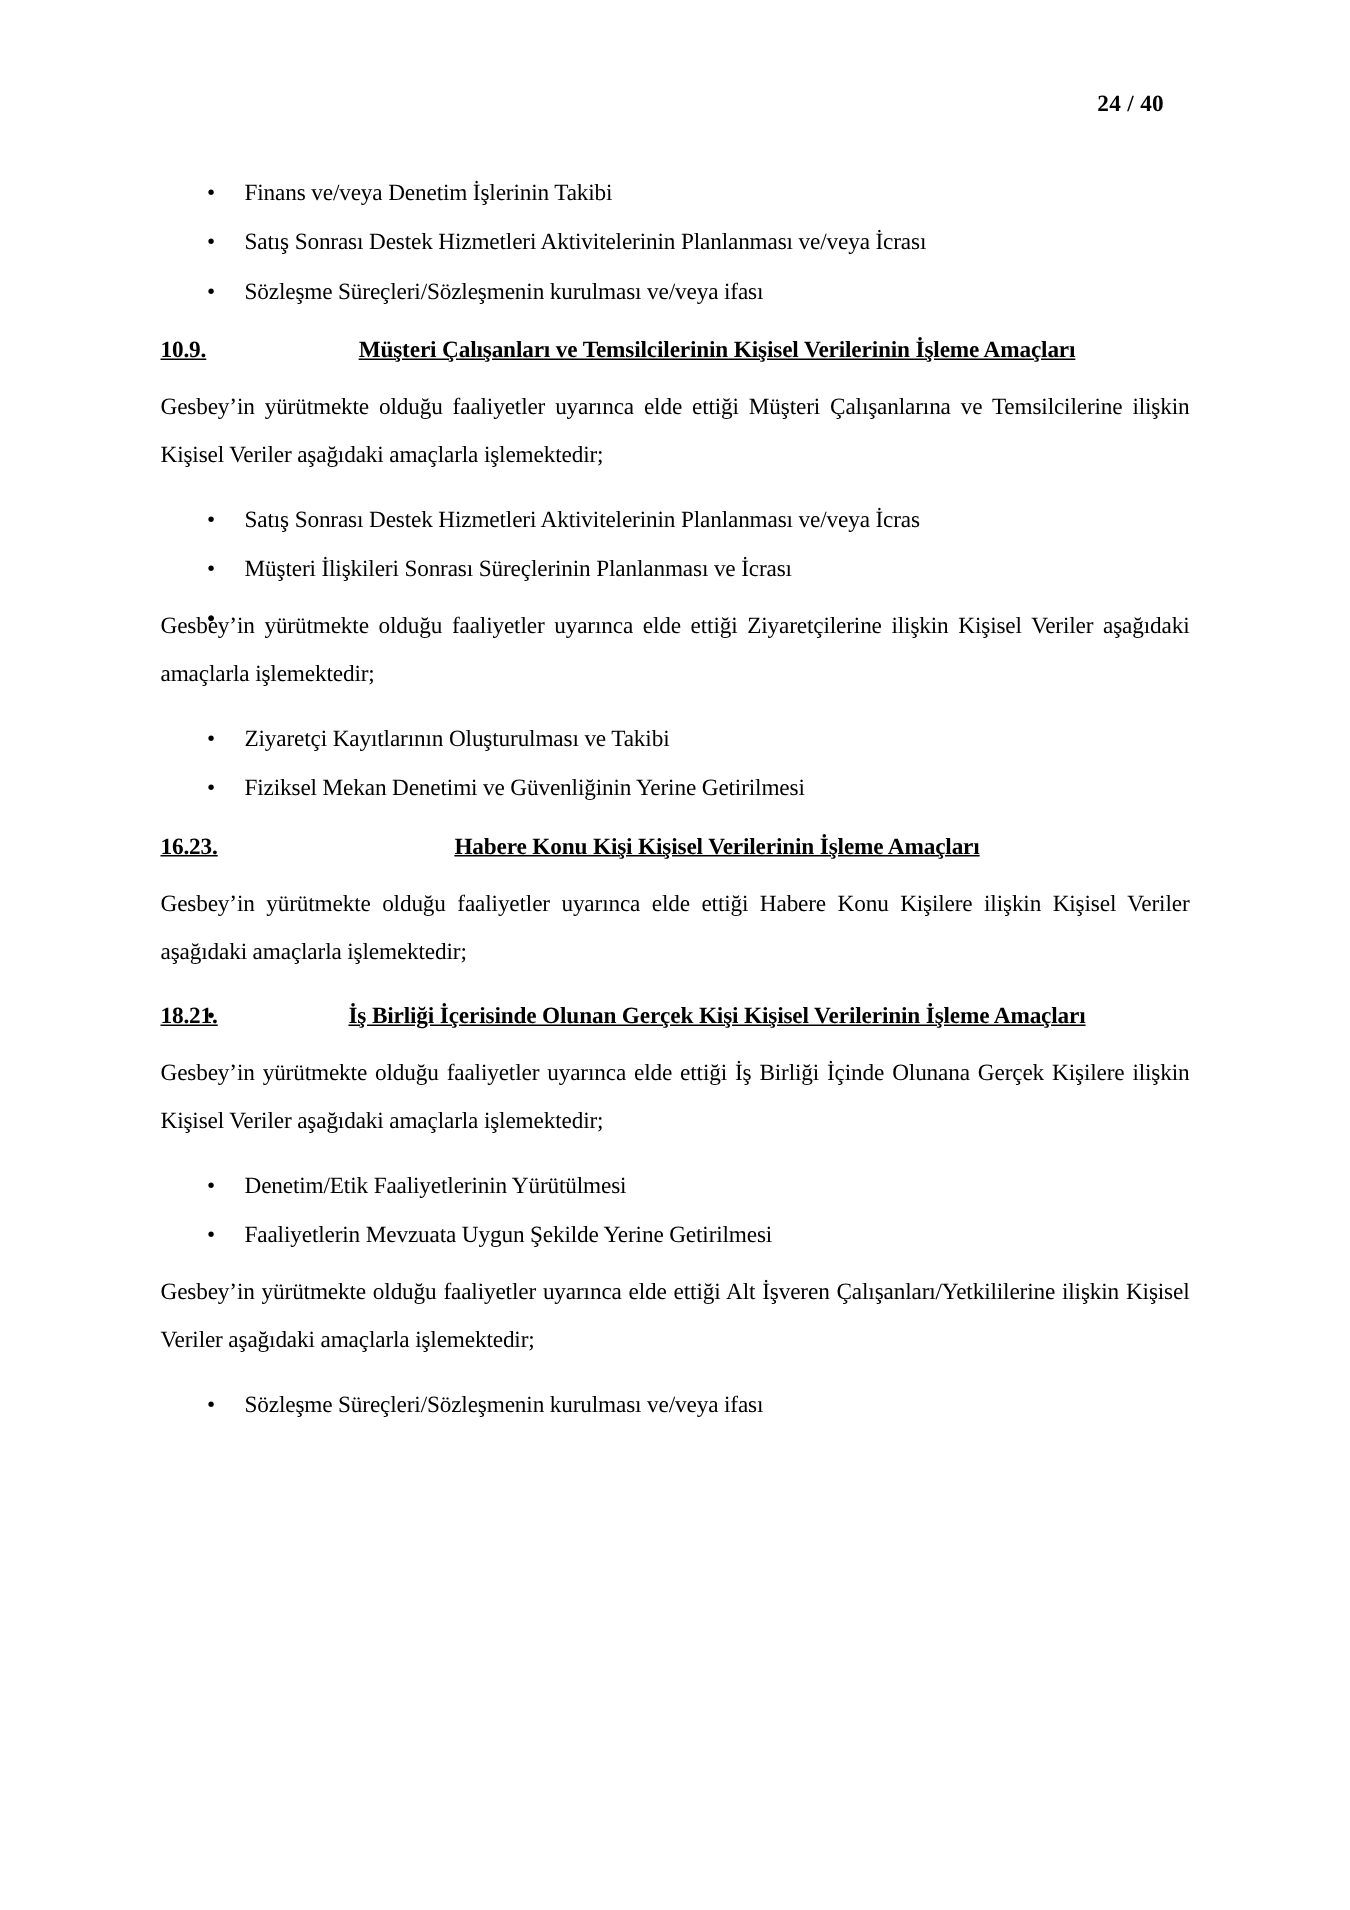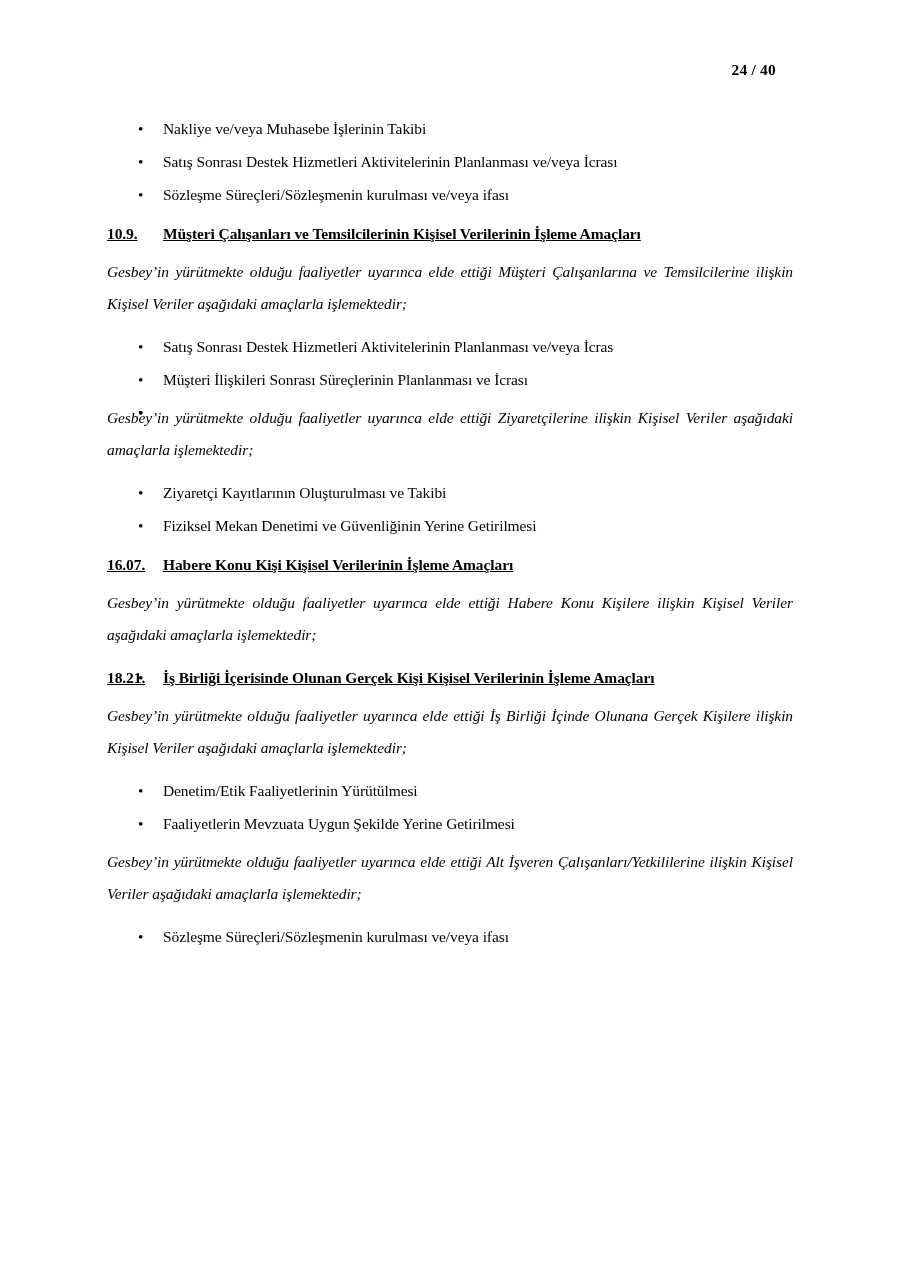--- a/index.html
+++ b/index.html
@@ -46,26 +46,25 @@
     line-height: 33px;
   }
   .heading {
     display: flex;
     font-weight: bold;
     line-height: 33px;
     margin-top: 6px;
     text-decoration: underline;
   }
   .heading .num { flex: 0 0 56px; width: 56px; }
-  .heading .title { flex: 1 1 auto; }
+  .heading .title { flex: 1 1 auto; text-align: center; }
   .para {
     margin: 6px 0 0 0;
     line-height: 32px;
     text-align: justify;
-    font-style: italic;
   }
   .footer-accent-bar {
     position: absolute;
     left: 278px;
     top: 1262px;
     width: 44px;
     height: 6px;
     background: #4472c4;
   }
 </style>
@@ -74,21 +73,21 @@
 
 <div class="page">
 
   <div class="page-number">24 / 40</div>
 
   <div class="content">
 
     <ul class="bullets first">
       <li>
         <span class="dot">•</span>
-        <span>Nakliye ve/veya Muhasebe İşlerinin Takibi</span>
+        <span>Finans ve/veya Denetim İşlerinin Takibi</span>
       </li>
       <li>
         <span class="dot">•</span>
         <span>Satış Sonrası Destek Hizmetleri Aktivitelerinin Planlanması ve/veya İcrası</span>
       </li>
       <li>
         <span class="dot">•</span>
         <span>Sözleşme Süreçleri/Sözleşmenin kurulması ve/veya ifası</span>
       </li>
     </ul>
@@ -125,21 +124,21 @@
         <span class="dot">•</span>
         <span>Ziyaretçi Kayıtlarının Oluşturulması ve Takibi</span>
       </li>
       <li>
         <span class="dot">•</span>
         <span>Fiziksel Mekan Denetimi ve Güvenliğinin Yerine Getirilmesi</span>
       </li>
     </ul>
 
     <div class="heading">
-      <span class="num">16.07.</span>
+      <span class="num">16.23.</span>
       <span class="title">Habere Konu Kişi Kişisel Verilerinin İşleme Amaçları</span>
     </div>
 
     <p class="para">Gesbey’in yürütmekte olduğu faaliyetler uyarınca elde ettiği Habere Konu Kişilere ilişkin Kişisel Veriler aşağıdaki amaçlarla işlemektedir;</p>
 
     <ul class="bullets">
       <li>
         <span class="dot">•</span>
       </li>
     </ul>

